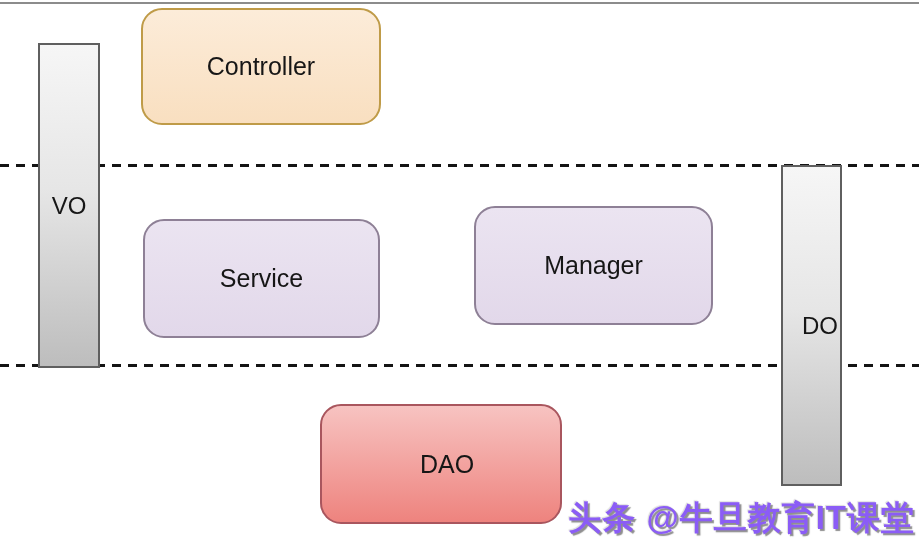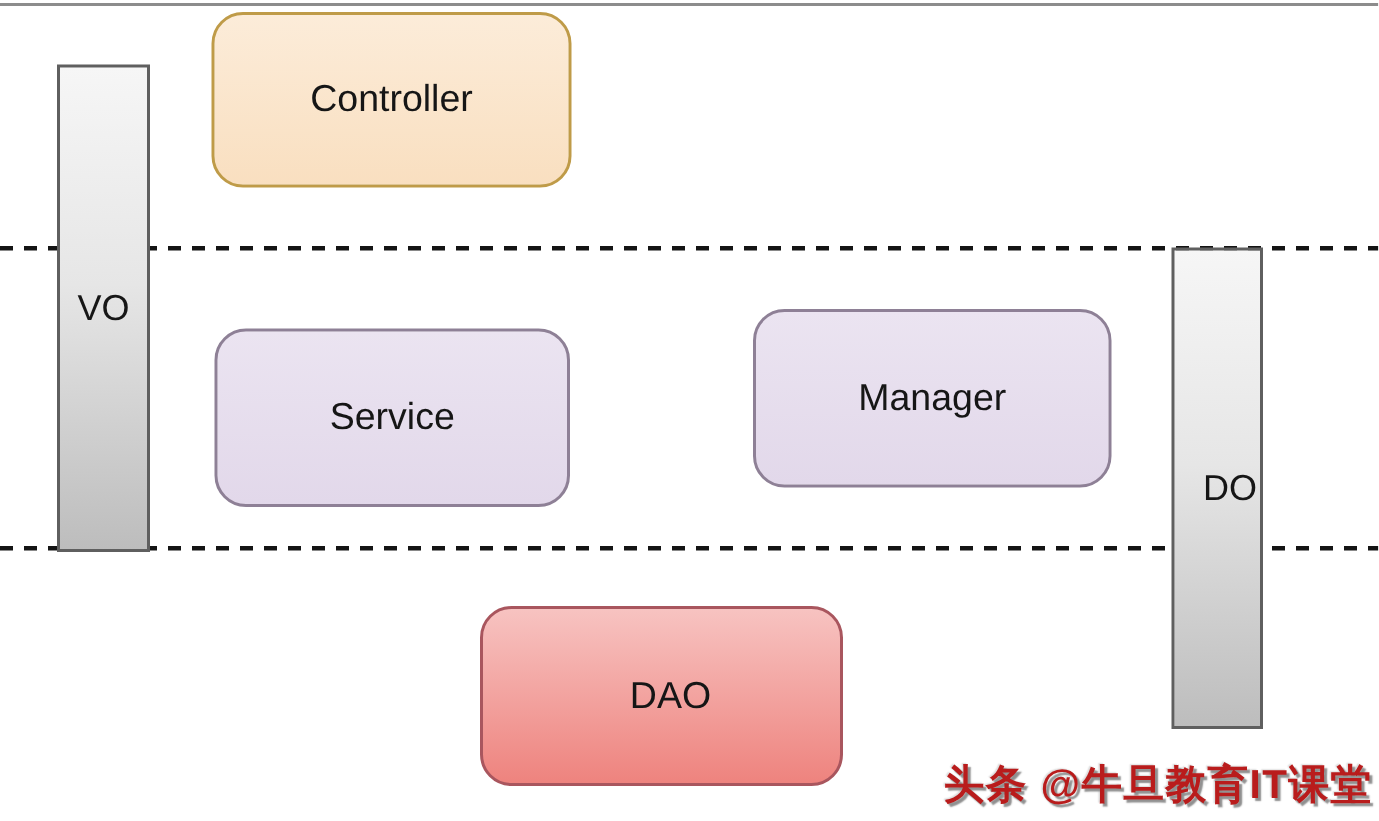--- a/index.html
+++ b/index.html
@@ -70,32 +70,32 @@
     border: 2px solid #8e8096;
   }
   .node-red {
     background: linear-gradient(180deg, #f7c3c1 0%, #ee837e 100%);
     border: 2px solid #a9565e;
     padding-left: 12px;
   }
   .node-controller { left: 141px; top: 8px;   width: 240px; height: 117px; }
   .node-tservice   { left: 503px; top: 8px;   width: 238px; height: 117px; }
   .node-service    { left: 143px; top: 206px; width: 237px; height: 119px; margin-top: 13px; }
-  .node-manager    { left: 502px; top: 206px; width: 239px; height: 119px; }
+  .node-manager    { left: 474px; top: 206px; width: 239px; height: 119px; }
   .node-dao        { left: 320px; top: 404px; width: 242px; height: 120px; }
   
   .watermark {
     position: absolute;
     right: 4px;
     bottom: 6px;
     z-index: 4;
-    font-size: 27px;
+    font-size: 33px;
     font-weight: bold;
     letter-spacing: 1px;
-    color: #b91c1c;
+    color: #8b5cf6;
     text-shadow: 2px 2px 1px #8f8f8f, -1px -1px 1px #dcdcdc;
     white-space: nowrap;
   }
 </style>
 </head>
 <body>
 
 <div class="canvas">
 
   <div class="topline"></div>

